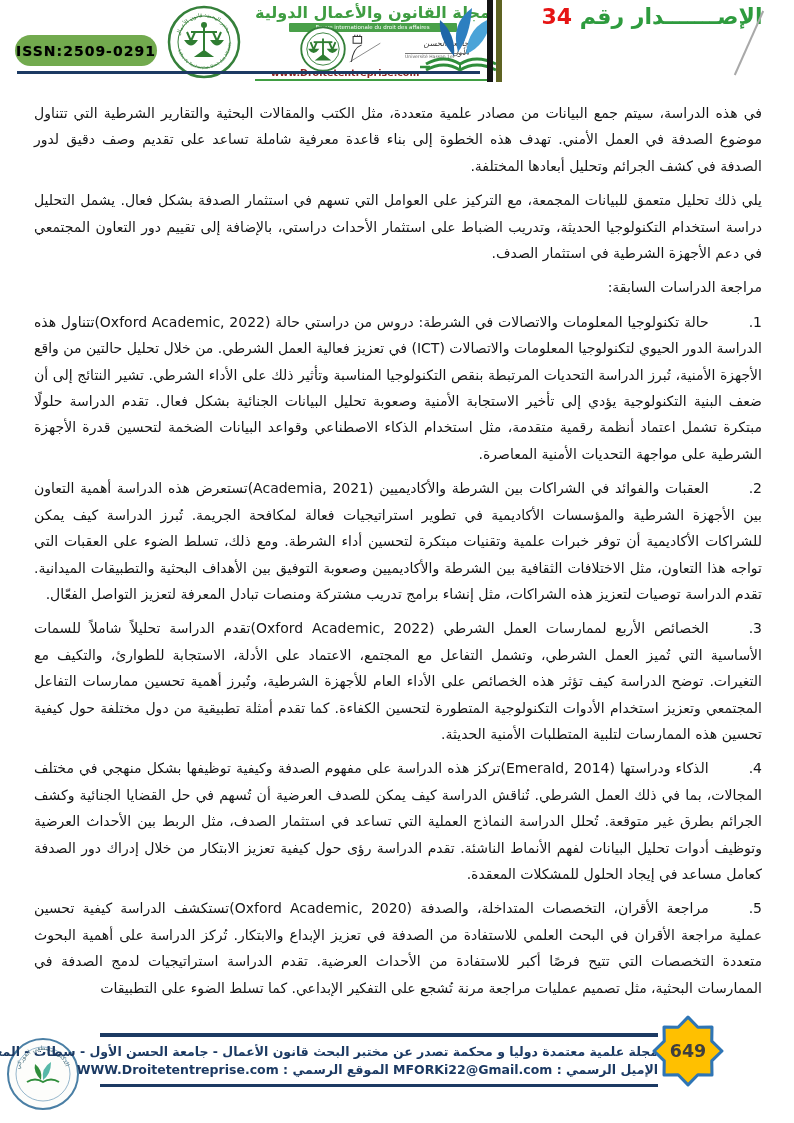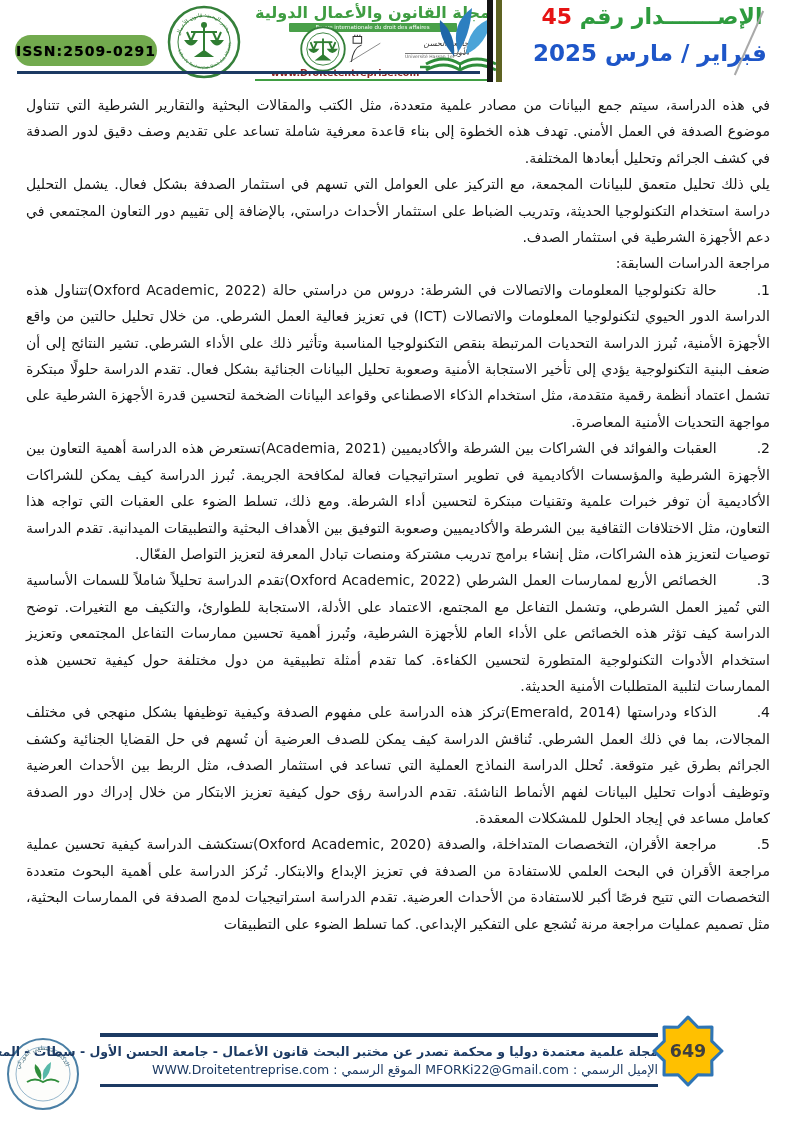--- a/index.html
+++ b/index.html
@@ -42,32 +42,32 @@
     white-space:nowrap;}
   .issue-num{color:var(--red);padding-left:4px;}
   .date-line{direction:rtl;text-align:center;font-size:23px;font-weight:bold;color:var(--blue);
     margin-top:11px;white-space:nowrap;}
   .pen{position:absolute;left:748px;top:8px;width:2px;height:70px;background:#a9a9a9;
     transform:rotate(24deg);}
 
   
   .bodytxt{position:absolute;left:26px;top:92px;width:744px;direction:rtl;
     font-size:14px;line-height:26.4px;color:var(--ink);text-align:justify;}
-  .bodytxt p{margin:0;}
+  .bodytxt p{margin:8px;}
   .sec-head{font-weight:normal;}
   .s-num{margin-left:40px;}
   .ltr{direction:ltr;unicode-bidi:isolate;}
 
   
   .stamp{position:absolute;left:5px;top:1036px;width:76px;height:76px;}
   .f-center{position:absolute;left:100px;top:1033px;width:558px;}
   .f-rule{height:3.5px;background:var(--navy);}
   .f-line1{color:var(--navy);font-weight:bold;font-size:12.5px;text-align:center;direction:rtl;
     margin:7px 0 3px;white-space:nowrap;}
-  .f-line2{color:var(--navy);font-weight:normal;font-size:12.5px;text-align:right;direction:rtl;
+  .f-line2{color:var(--navy);font-weight:bold;font-size:12.5px;text-align:center;direction:rtl;
     margin:3px 0 7px;white-space:nowrap;padding-left:8px;}
   .star-badge{position:absolute;left:652px;top:1015px;width:72px;height:72px;}
 </style>
 </head>
 <body>
 
 <div class="page">
 
   <div class="hdr">
 
@@ -134,22 +134,21 @@
       <path d="M6,66 Q24,56 40,66 Q56,56 76,66" fill="none" stroke="#2f8d3a" stroke-width="3"></path>
       <line x1="40" y1="60" x2="40" y2="68" stroke="#2f8d3a" stroke-width="2"></line>
       <line x1="0" y1="63" x2="10" y2="63" stroke="#2f8d3a" stroke-width="2.5"></line>
     </svg>
 
     <div class="vbar-black"></div>
     <div class="vbar-olive"></div>
 
     <div class="issue-box">
       <div class="issue-line"><span>الإصـــــــدار رقم</span>
-        <span class="issue-num">45</span></div>
-      <div class="date-line">فبراير / مارس 2025</div>
+        <span class="issue-num">34</span></div>
     </div>
     <div class="pen"></div>
 
     <div class="hdr-rule"></div>
   </div>
 
   <div class="bodytxt">
     <p>في هذه الدراسة، سيتم جمع البيانات من مصادر علمية متعددة، مثل الكتب والمقالات البحثية والتقارير الشرطية التي تتناول موضوع الصدفة في العمل الأمني. تهدف هذه الخطوة إلى بناء قاعدة معرفية شاملة تساعد على تقديم وصف دقيق لدور الصدفة في كشف الجرائم وتحليل أبعادها المختلفة.</p>
     <p>يلي ذلك تحليل متعمق للبيانات المجمعة، مع التركيز على العوامل التي تسهم في استثمار الصدفة بشكل فعال. يشمل التحليل دراسة استخدام التكنولوجيا الحديثة، وتدريب الضباط على استثمار الأحداث دراستي، بالإضافة إلى تقييم دور التعاون المجتمعي في دعم الأجهزة الشرطية في استثمار الصدف.</p>
     <p class="sec-head">مراجعة الدراسات السابقة:</p>

